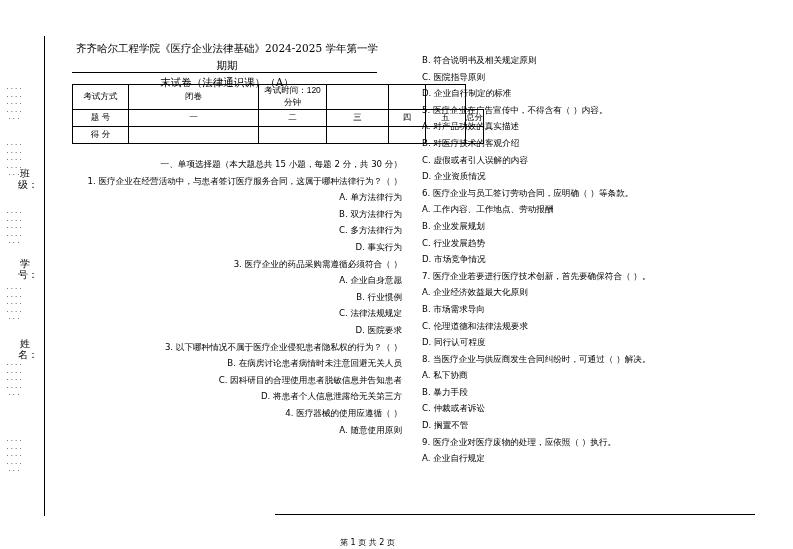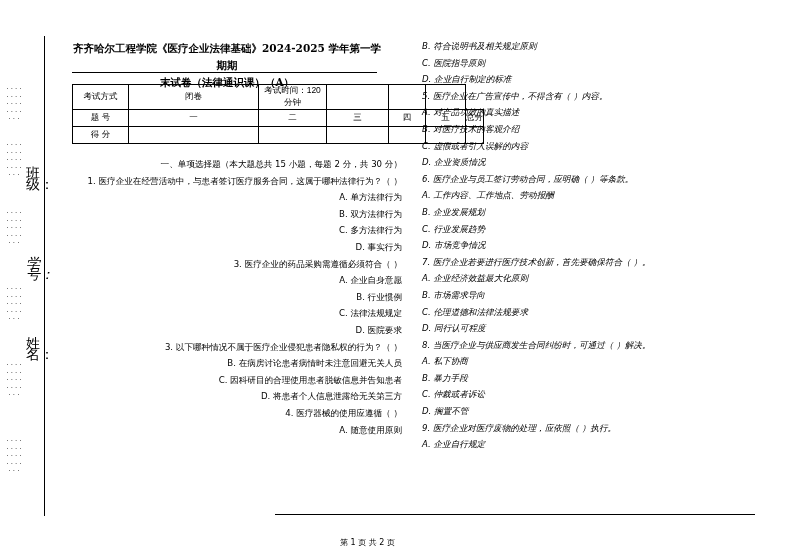--- a/index.html
+++ b/index.html
@@ -33,45 +33,46 @@
     font-size: 7px;
     line-height: 7.5px;
     color: #000;
     letter-spacing: 0px;
     text-align: center;
     white-space: pre-line;
     font-family: "DejaVu Sans", "Liberation Sans", sans-serif;
   }
   .vlabel {
     position: absolute;
-    left: 26px;
-    font-size: 14px;
+    left: 18px;
+    font-size: 10px;
     width: 14px;
     line-height: 11px;
+    text-align: center;
     color: #000;
   }
   .vline {
     position: absolute;
     left: 44px;
     width: 0px;
     border-left: 1px solid #000;
   }
 
   
   .doc-body {
     position: absolute;
     left: 72px; top: 0;
     width: 721px; height: 549px;
   }
   .title-block {
     position: absolute;
     left: 0; top: 40px;
     width: 310px;
     text-align: center;
-    font-weight: bold;
+    font-weight: normal;
     font-size: 10.5px;
     line-height: 17px;
     font-family: "DejaVu Serif", "Liberation Serif", serif;
   }
   .title-underline {
     position: absolute;
     left: 0; top: 72px;
     width: 305px;
     border-bottom: 1px solid #000;
   }
@@ -100,21 +101,21 @@
 
   
   .col {
     position: absolute;
     top: 156px;
     font-size: 8.6px;
     line-height: 16.6px;
     font-family: "DejaVu Sans", "Liberation Sans", sans-serif;
   }
   .col-left  { left: 0px;   width: 330px; text-align: right; }
-  .col-right { left: 350px; width: 345px; top: 38px; font-style: italic; }
+  .col-right { left: 350px; width: 345px; top: 52px; }
   .ln { white-space: nowrap; }
 
   
   .footer-rule {
     position: absolute;
     left: 275px; top: 514px;
     width: 480px;
     border-bottom: 1px solid #000;
   }
   .footer-text {
@@ -132,21 +133,21 @@
 
   <div class="left-strip">
     <div class="dash-col" style="top:86px;">· · · · · · · · · · · · · · · · · · ·</div>
     <div class="dash-col" style="top:142px;">· · · · · · · · · · · · · · · · · · ·</div>
     <div class="dash-col" style="top:210px;">· · · · · · · · · · · · · · · · · · ·</div>
     <div class="dash-col" style="top:286px;">· · · · · · · · · · · · · · · · · · ·</div>
     <div class="dash-col" style="top:362px;">· · · · · · · · · · · · · · · · · · ·</div>
     <div class="dash-col" style="top:438px;">· · · · · · · · · · · · · · · · · · ·</div>
 
     <div class="vlabel" style="top:168px;">班级：</div>
-    <div class="vlabel" style="top:258px;font-style:italic;">学号：</div>
+    <div class="vlabel" style="top:258px;">学号：</div>
     <div class="vlabel" style="top:338px;">姓名：</div>
 
     <div class="vline" style="top:36px;height:480px;"></div>
   </div>
 
   <div class="doc-body">
 
     <div class="title-block">
       <div>齐齐哈尔工程学院《医疗企业法律基础》2024-2025  学年第一学期期</div>
       <div>末试卷（法律通识课）（A）</div>

